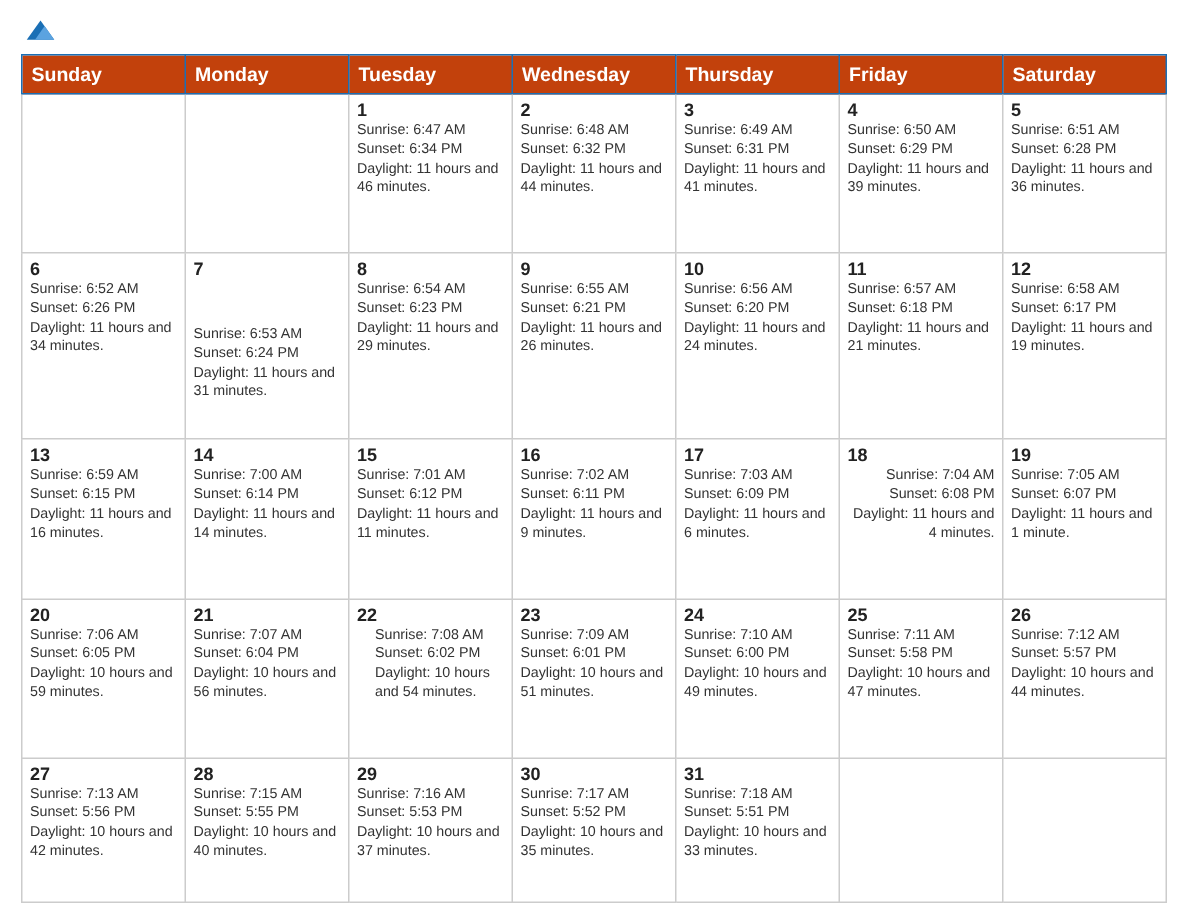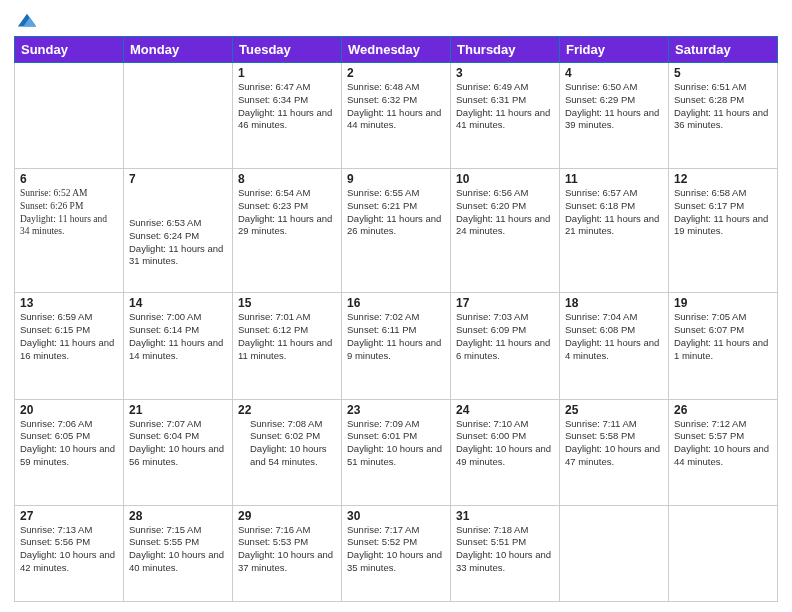--- a/index.html
+++ b/index.html
@@ -57,21 +57,21 @@
       color: #444;
     }
     .calendar {
       flex: 1;
       border: 1px solid #ccc;
       border-collapse: collapse;
       width: 100%;
       table-layout: fixed;
     }
     .calendar th {
-      background-color: #6d28d9;
+      background-color: #c2410c;
       color: #fff;
       text-align: left;
       padding: 5px 6px;
       font-size: 13px;
       font-weight: bold;
       border: 1px solid #1a6fb5;
     }
     .calendar td {
       border: 1px solid #ccc;
       vertical-align: top;
@@ -168,21 +168,21 @@
           <td>
             <span class="day-num">5</span>
             <div class="day-info" style="white-space: pre-line;">Sunrise: 6:51 AM
 Sunset: 6:28 PM
 Daylight: 11 hours and 36 minutes.</div>
           </td>
         </tr>
         <tr>
           <td>
             <span class="day-num">6</span>
-            <div class="day-info" style="white-space: pre-line; font-family: Liberation Serif, serif;">Sunrise: 6:52 AM
+            <div class="day-info" style="white-space: pre-line;">Sunrise: 6:52 AM
 Sunset: 6:26 PM
 Daylight: 11 hours and 34 minutes.</div>
           </td>
           <td>
             <span class="day-num">7</span>
             <div class="day-info" style="white-space: pre-line; margin-top: 31px;">Sunrise: 6:53 AM
 Sunset: 6:24 PM
 Daylight: 11 hours and 31 minutes.</div>
           </td>
           <td>
@@ -242,21 +242,21 @@
 Daylight: 11 hours and 9 minutes.</div>
           </td>
           <td>
             <span class="day-num">17</span>
             <div class="day-info" style="white-space: pre-line;">Sunrise: 7:03 AM
 Sunset: 6:09 PM
 Daylight: 11 hours and 6 minutes.</div>
           </td>
           <td>
             <span class="day-num">18</span>
-            <div class="day-info" style="white-space: pre-line;">Sunrise: 7:04 AM
+            <div class="day-info" style="white-space: pre-line; text-align: right;">Sunrise: 7:04 AM
 Sunset: 6:08 PM
 Daylight: 11 hours and 4 minutes.</div>
           </td>
           <td>
             <span class="day-num">19</span>
             <div class="day-info" style="white-space: pre-line;">Sunrise: 7:05 AM
 Sunset: 6:07 PM
 Daylight: 11 hours and 1 minute.</div>
           </td>
         </tr>

